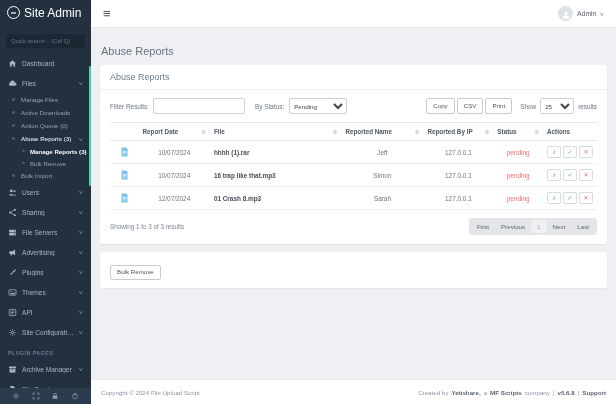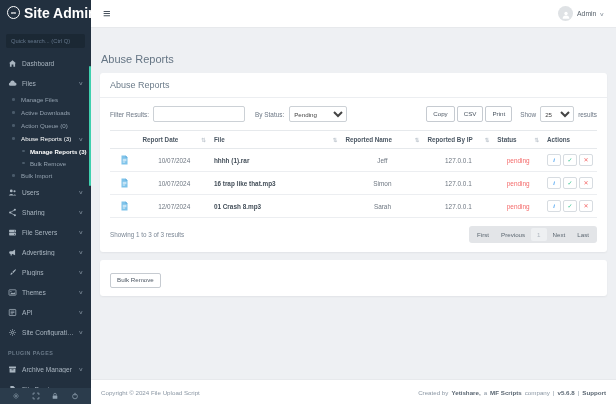--- a/index.html
+++ b/index.html
@@ -5,21 +5,21 @@
   html,body{margin:0;padding:0;width:616px;height:404px;overflow:hidden;
     font-family:"Liberation Sans",sans-serif;background:#eef0f3;}
   *{box-sizing:border-box;}
 
   
   .sidebar{position:absolute;left:0;top:0;width:91px;height:404px;background:#22303f;
     color:#a9b5c0;z-index:5;display:flex;flex-direction:column;}
   .logo-bar{height:25px;display:flex;align-items:center;gap:4px;padding:0 7px;flex:none;}
   .logo-icon{width:13px;height:13px;min-width:13px;border:1.2px solid #fff;border-radius:50%;
     display:flex;align-items:center;justify-content:center;font-size:7px;color:#fff;font-weight:bold;}
-  .logo-text{color:#fff;font-size:14px;font-weight:bold;white-space:nowrap;}
+  .logo-text{color:#fff;font-size:12px;font-weight:normal;white-space:nowrap;}
   .search-wrap{padding:4px 6px 5px;flex:none;}
   .search-wrap input{width:100%;background:#1b2834;border:none;border-radius:2px;height:14px;
     font-size:5.8px;color:#cfd8e0;padding:0 5px;outline:none;font-family:inherit;}
   .search-wrap input::placeholder{color:#63758a;}
   .navarea{flex:1;overflow:hidden;position:relative;}
   .nav-item{display:flex;align-items:center;gap:5px;padding:0 8px;height:20px;font-size:6.6px;
     cursor:pointer;white-space:nowrap;}
   .nav-item .ico{width:9px;height:9px;min-width:9px;display:flex;}
   .nav-item .ico svg{width:9px;height:9px;fill:currentColor;}
   .nav-item .lbl{flex:1;overflow:hidden;text-overflow:ellipsis;}
@@ -48,21 +48,21 @@
   .topbar{height:28px;background:#fff;border-bottom:1px solid #e7e9ec;display:flex;
     align-items:center;padding:0 12px;flex:none;}
   .hamburger{font-size:13px;color:#49535e;cursor:pointer;line-height:1;}
   .topbar .user{margin-left:auto;display:flex;align-items:center;gap:4px;cursor:pointer;}
   .avatar{width:15px;height:15px;border-radius:50%;background:#dfe2e5;display:flex;
     align-items:center;justify-content:center;overflow:hidden;}
   .avatar svg{width:10px;height:10px;fill:#fff;margin-top:2px;}
   .user-label{font-size:6.8px;color:#555f69;}
   .user .chev{color:#8a949e;}
 
-  .content{flex:1;overflow:hidden;padding:16px 9px;}
+  .content{flex:1;overflow:hidden;padding:8px 9px;}
   .page-title{font-size:11px;color:#657584;padding:9px 1px 8px;}
   .card{background:#fff;border-radius:3px;box-shadow:0 1px 2px rgba(30,40,50,.06);}
   .card-title{font-size:9px;color:#6b7b89;padding:7px 10px;border-bottom:1px solid #eceef1;}
 
   .filter-row{display:flex;align-items:center;gap:4px;padding:8px 10px;font-size:6.4px;color:#6b7684;}
   .filter-row input[type=text]{width:92px;height:16px;border:1px solid #ccd1d6;border-radius:2px;
     font-size:6.4px;padding:0 4px;outline:none;font-family:inherit;color:#444;}
   .filter-row select{height:16px;font-size:6.2px;border:1px solid #ccd1d6;border-radius:2px;
     color:#444;font-family:inherit;background:#fff;outline:none;}
   .status-select{width:58px;margin-left:1px;}

